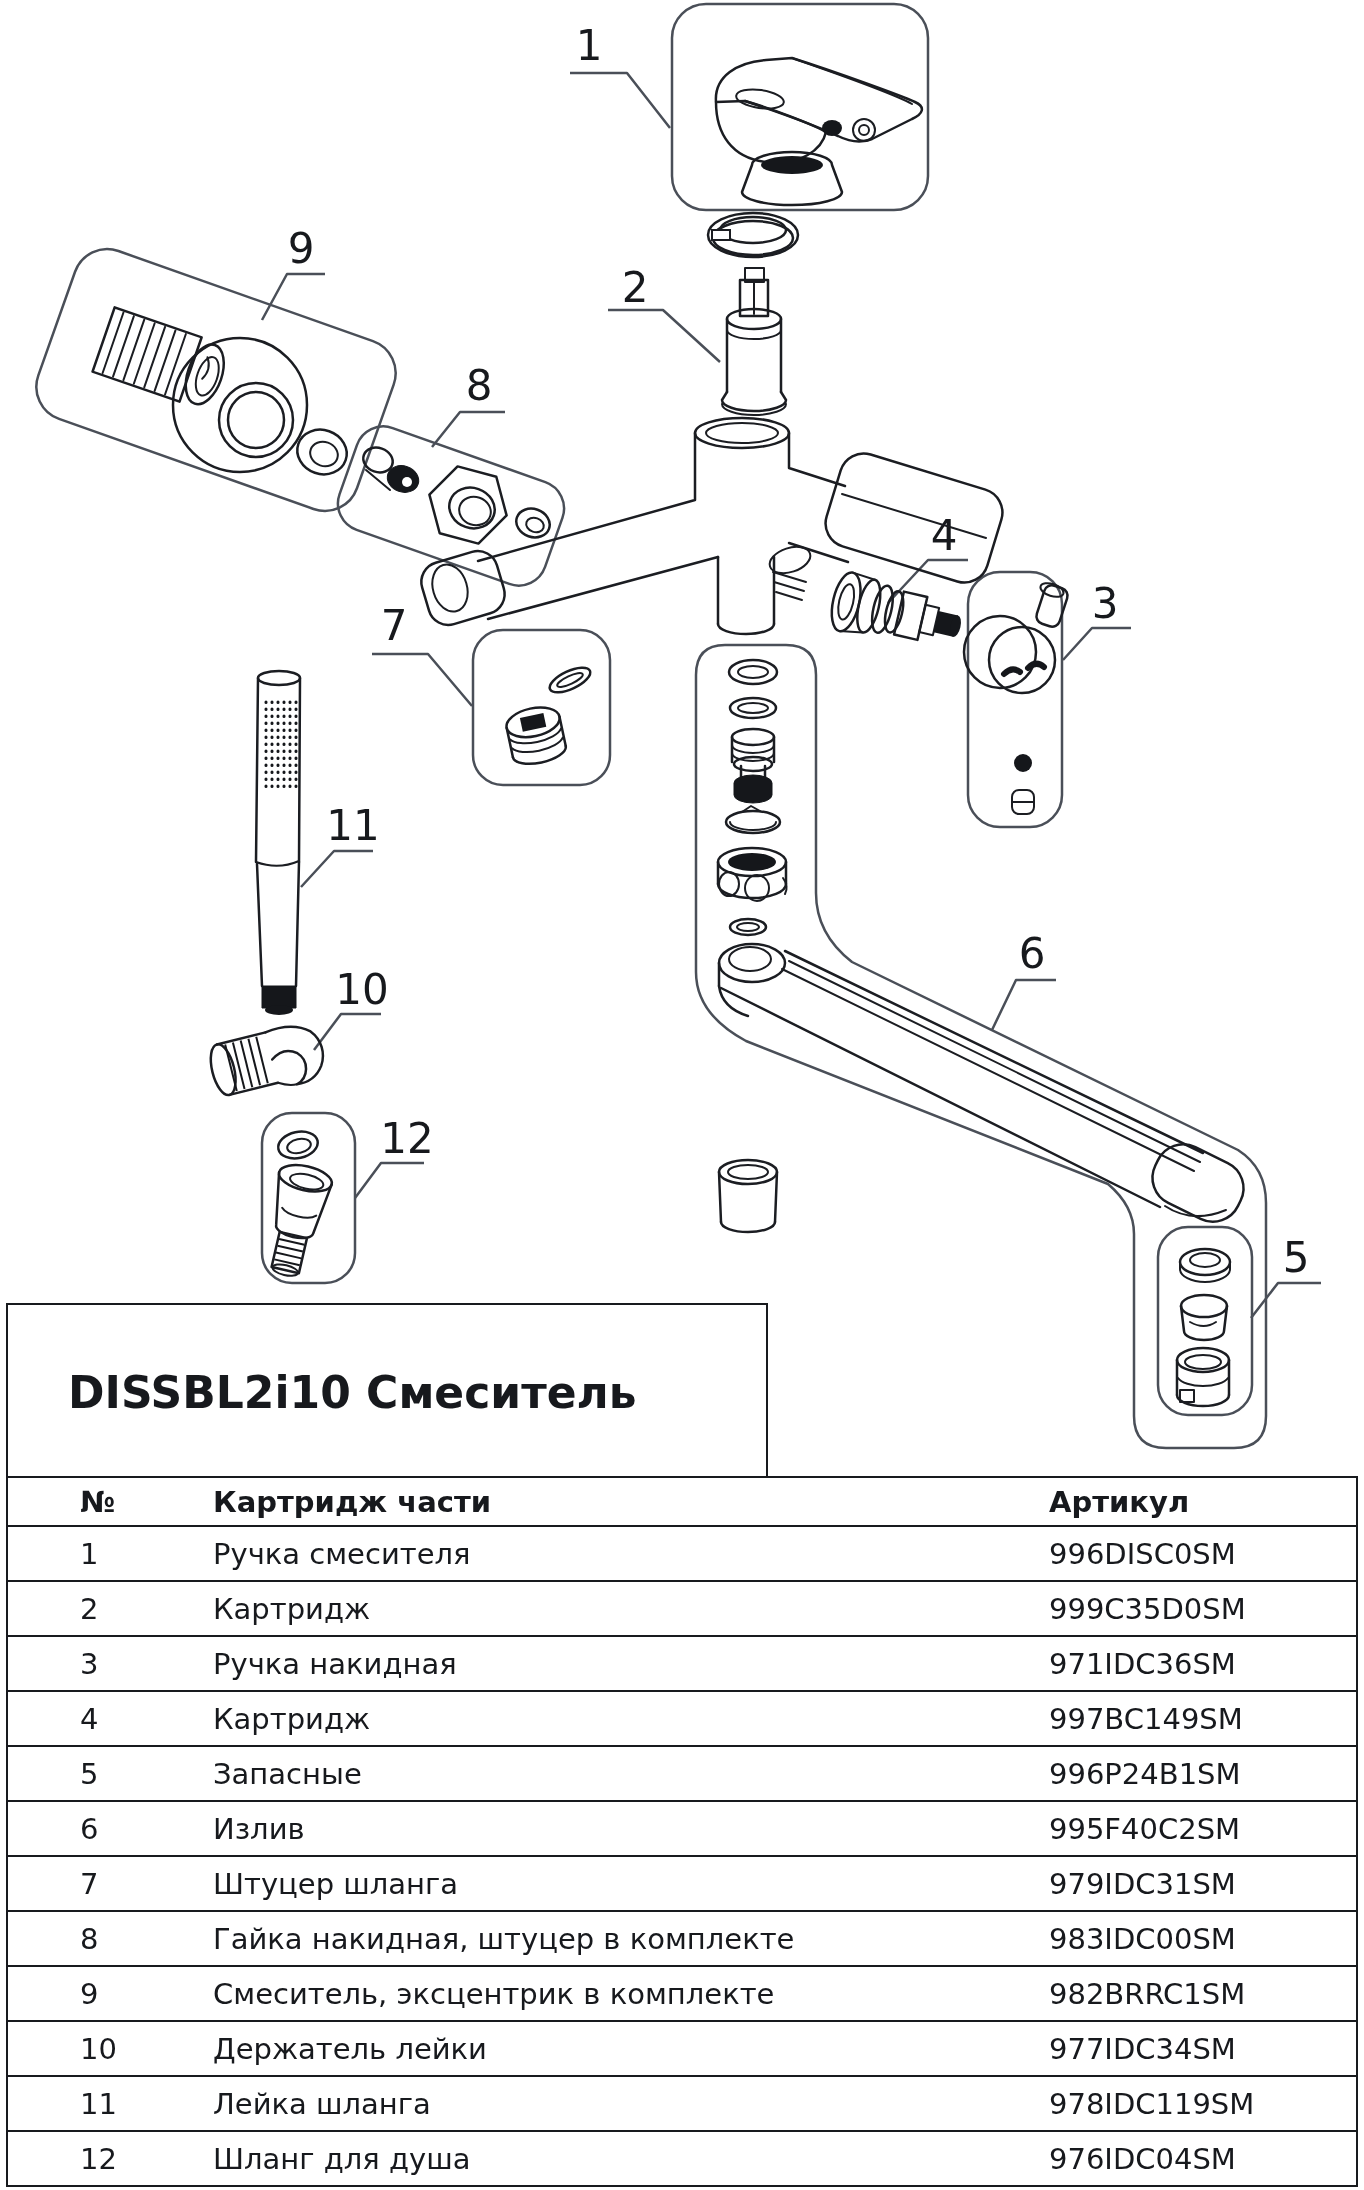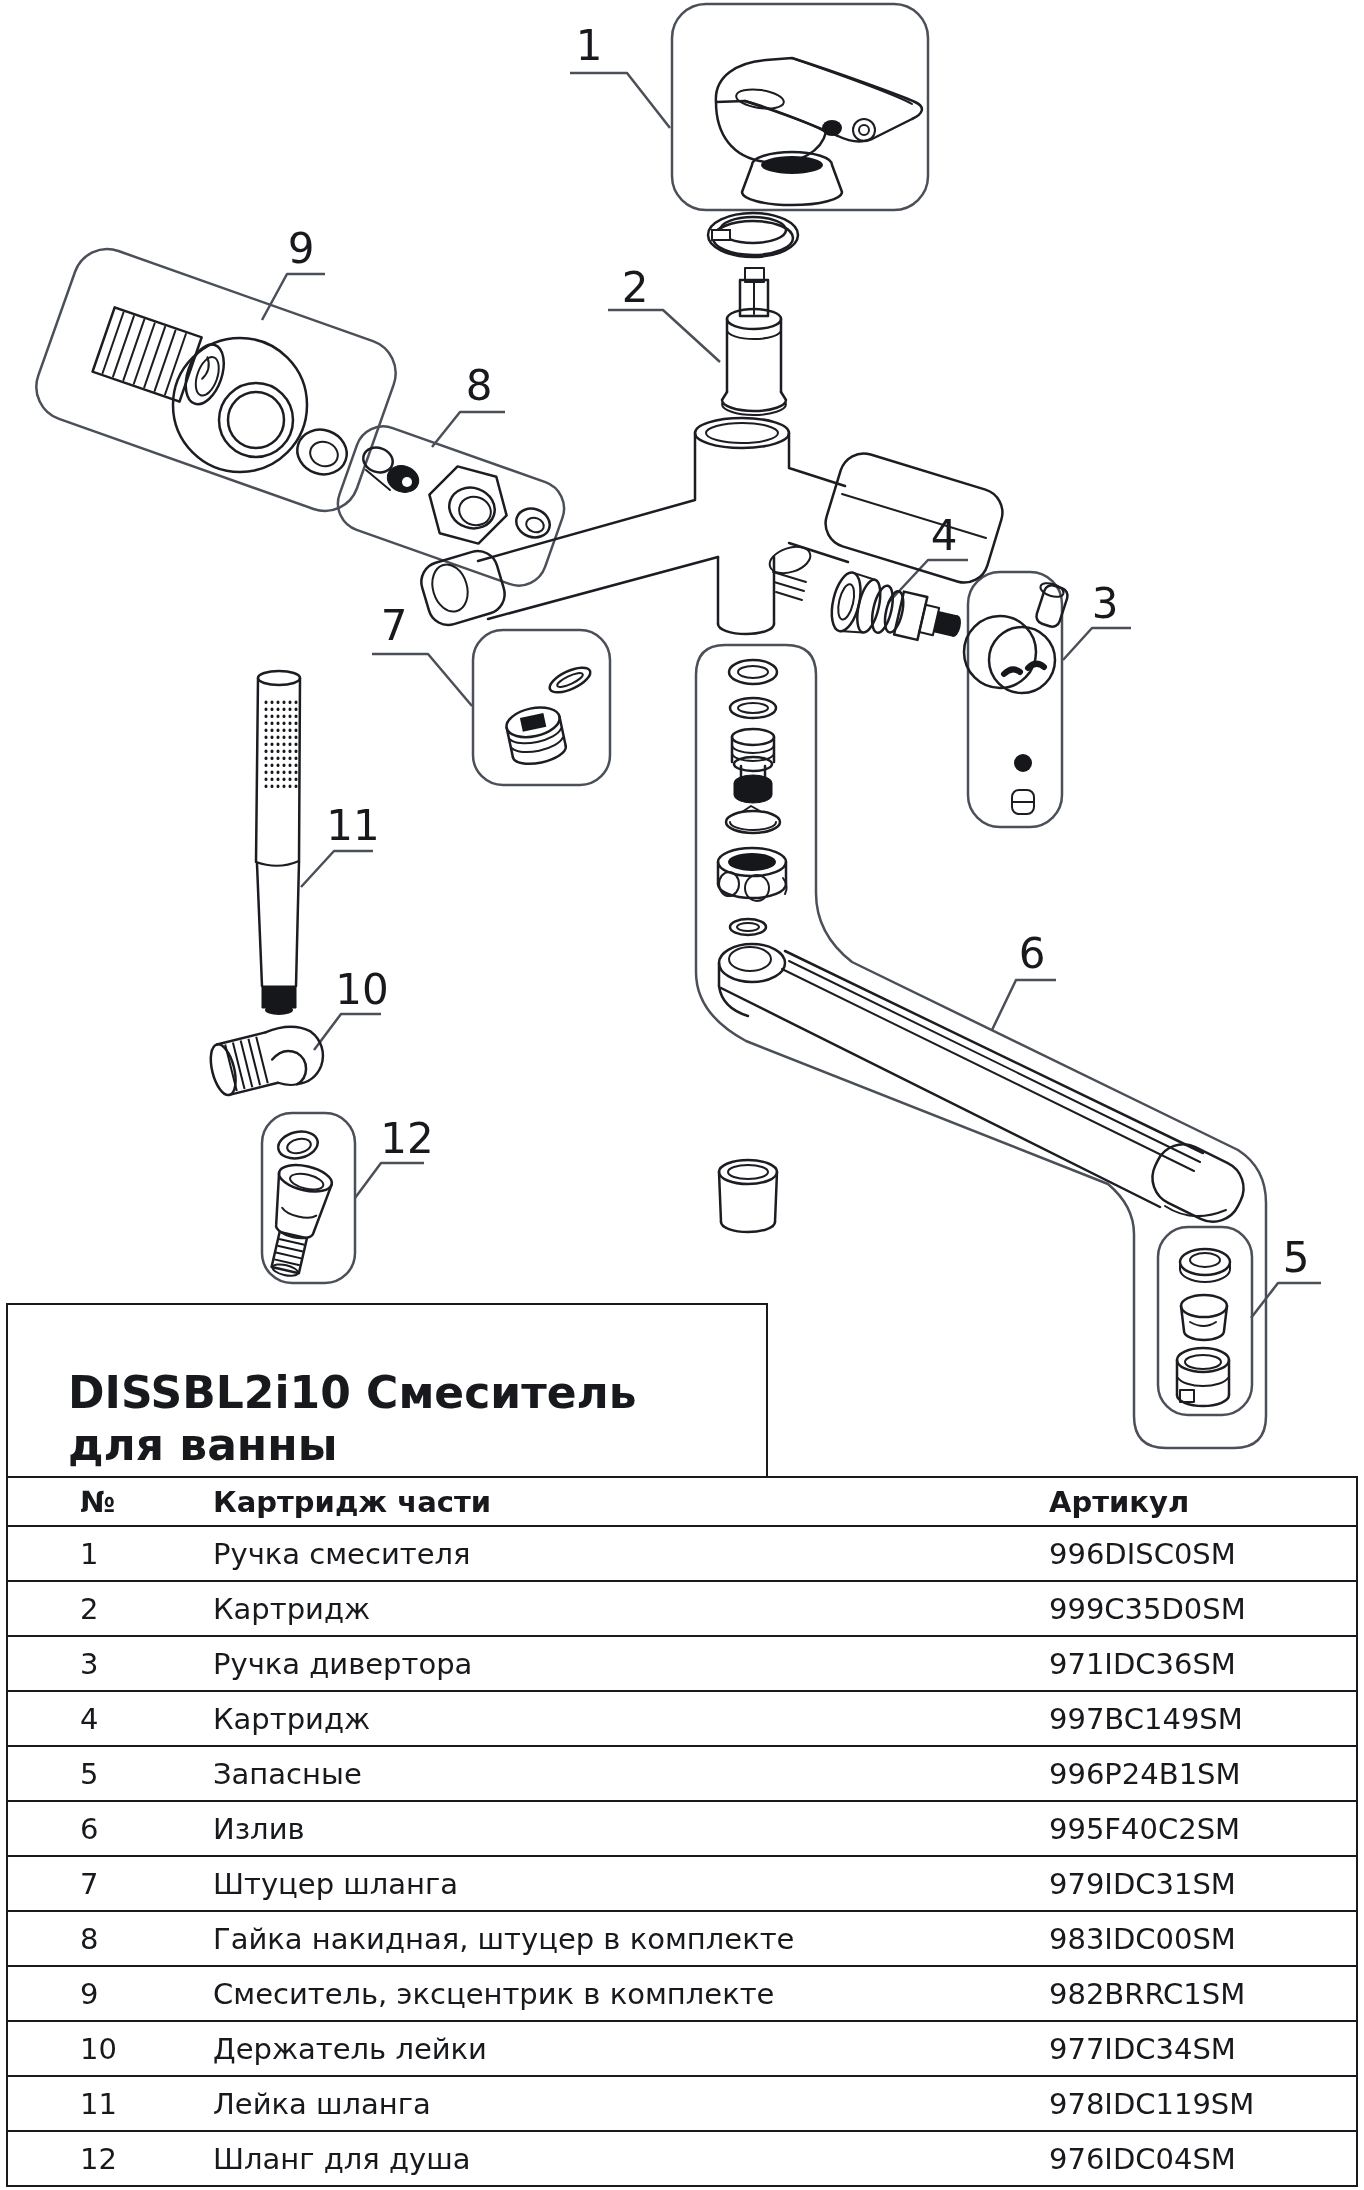--- a/index.html
+++ b/index.html
@@ -319,21 +319,20 @@
           <line x1="285" y1="1257" x2="311" y2="1257"></line>
           <line x1="285" y1="1264" x2="311" y2="1264"></line>
         </g>
         <ellipse class="part thin" cx="298" cy="1272" rx="13" ry="5"></ellipse>
       </g>
     </g>
   </svg>
 
   <div class="title-box">
     <div class="l1">DISSBL2i10 Смеситель</div>
-    <div class="l2">для ванны</div>
   </div>
 
   <table class="parts">
     <colgroup>
         <col style="width:144px">
         <col style="width:898px">
         <col>
       </colgroup>
     <tbody>
         <tr class="hdr">
@@ -346,21 +345,21 @@
       <td class="c2">Ручка смесителя</td>
       <td>996DISC0SM</td>
     </tr>
     <tr>
       <td class="c1">2</td>
       <td class="c2">Картридж</td>
       <td>999C35D0SM</td>
     </tr>
     <tr>
       <td class="c1">3</td>
-      <td class="c2">Ручка дивертора</td>
+      <td class="c2">Ручка накидная</td>
       <td>971IDC36SM</td>
     </tr>
     <tr>
       <td class="c1">4</td>
       <td class="c2">Картридж</td>
       <td>997BC149SM</td>
     </tr>
     <tr>
       <td class="c1">5</td>
       <td class="c2">Запасные</td>

